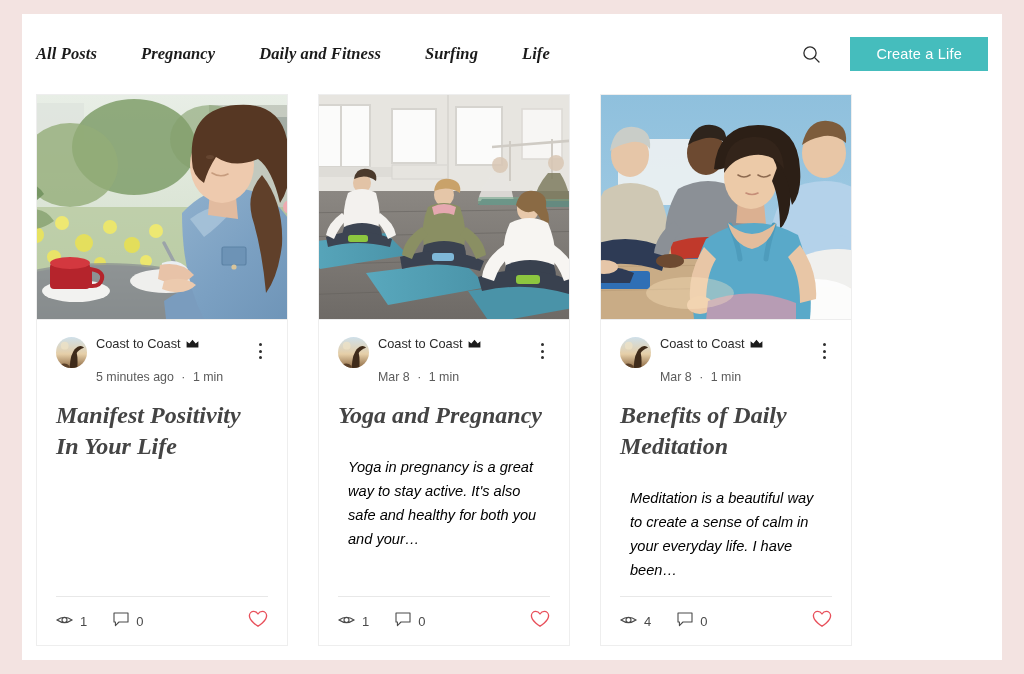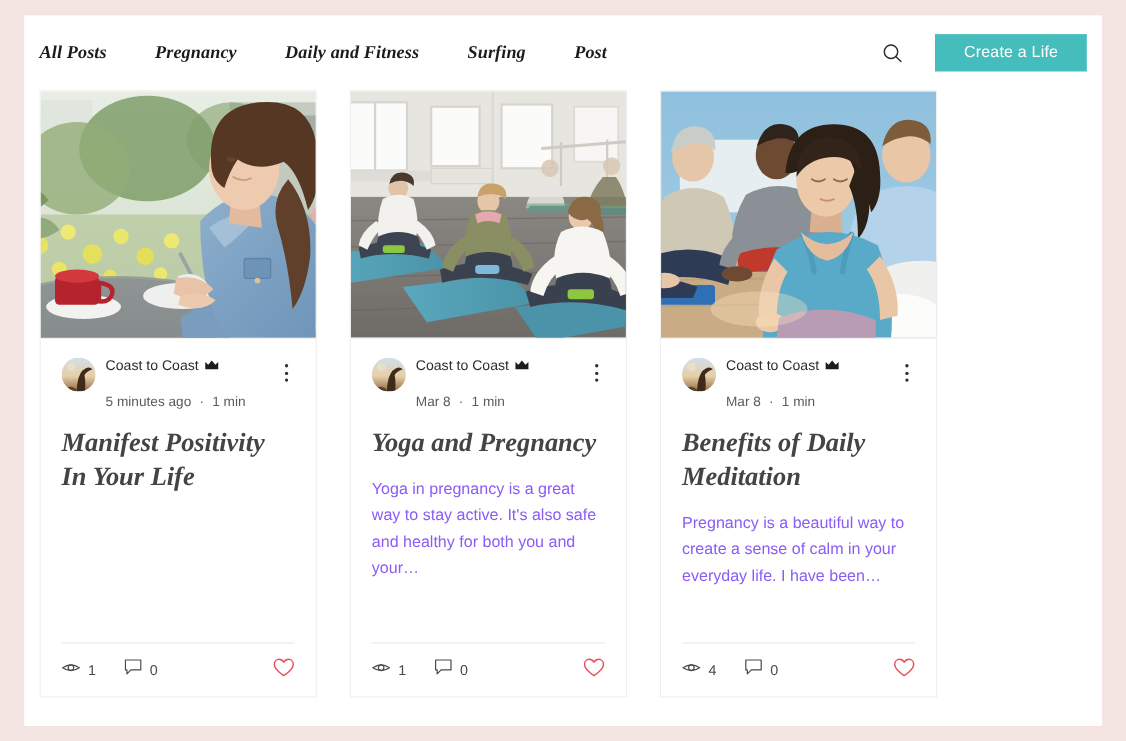--- a/index.html
+++ b/index.html
@@ -18,21 +18,21 @@
     left: 22px;
     top: 14px;
     width: 980px;
     height: 646px;
     background: #ffffff;
   }
 
   
   .header {
     position: relative;
-    height: 68px;
+    height: 80px;
     display: flex;
     align-items: center;
     padding: 0 14px 0 14px;
     box-sizing: border-box;
   }
   .nav {
     display: flex;
     align-items: center;
   }
   .nav-item {
@@ -178,22 +178,23 @@
     font-size: 24px;
     line-height: 31px;
     color: #444444;
     margin: 0 0 14px 0;
     font-weight: 700;
     cursor: pointer;
   }
   .card-excerpt {
     font-size: 14.6px;
     line-height: 24px;
-    color: #8b5cf6;
-    margin: 0;
+    color: #000000;
+    margin: 10px;
+    font-style: italic;
   }
 
   .card-footer {
     margin-top: auto;
     padding: 0 19px 0 19px;
   }
   .divider {
     border-top: 1px solid #e8e8e8;
     margin: 0 0 0 0;
   }
@@ -226,21 +227,21 @@
 <body>
 
 <div class="page">
 
   <div class="header">
     <div class="nav">
       <div class="nav-item">All Posts</div>
       <div class="nav-item">Pregnancy</div>
       <div class="nav-item">Daily and Fitness</div>
       <div class="nav-item">Surfing</div>
-      <div class="nav-item">Post</div>
+      <div class="nav-item">Life</div>
     </div>
 
     <div class="header-right">
       <div class="search-btn">
         <svg width="19" height="19" viewBox="0 0 19 19" fill="none">
           <circle cx="8" cy="8" r="6.1" stroke="#2b2b2b" stroke-width="1.3"></circle>
           <line x1="12.6" y1="12.6" x2="17" y2="17" stroke="#2b2b2b" stroke-width="1.3" stroke-linecap="round"></line>
         </svg>
       </div>
       <button class="create-btn">Create a Life</button>
@@ -693,21 +694,21 @@
             </div>
           </div>
           <div class="more-btn">
             <i></i>
               <i></i>
               <i></i>
           </div>
         </div>
 
         <h2 class="card-title">Benefits of Daily Meditation</h2>
-        <p class="card-excerpt">Pregnancy is a beautiful way to create a sense of calm in your everyday life. I have been…</p>
+        <p class="card-excerpt">Meditation is a beautiful way to create a sense of calm in your everyday life. I have been…</p>
       </div>
 
       <div class="card-footer">
         <div class="divider"></div>
         <div class="stats">
           <div class="stat">
             <span>
               <svg width="17" height="12" viewBox="0 0 17 12" fill="none">
                 <path d="M1 6 q7.5 -5.2 15 0 q-7.5 5.2 -15 0z" stroke="#4a4a4a" stroke-width="1.1"></path>
                 <circle cx="8.5" cy="6" r="2.5" stroke="#4a4a4a" stroke-width="1.1"></circle>

